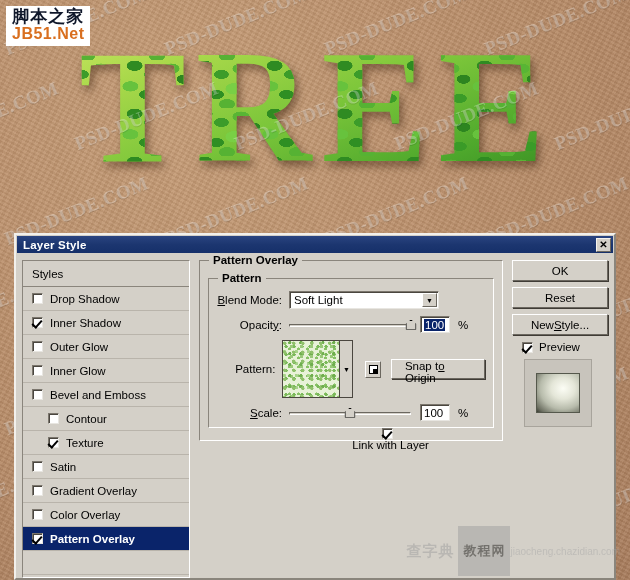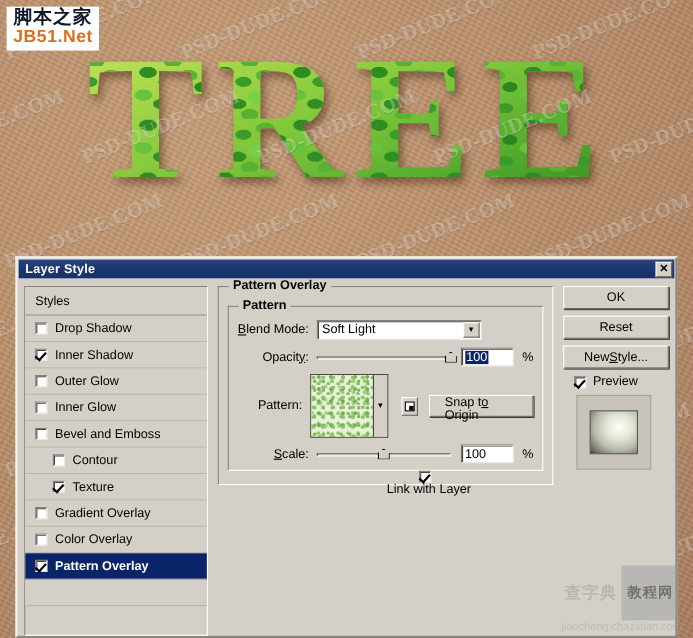--- a/index.html
+++ b/index.html
@@ -169,21 +169,21 @@
     position:absolute; left:0; right:0; top:6px; height:3px;
     background:#d4d0c8; border:1px solid #6b675f; border-right-color:#fff; border-bottom-color:#fff;
   }
   .slider .thumb {
     position:absolute; top:2px; width:11px; height:10px;
     background:#d4d0c8; transform:translateX(-50%);
     clip-path:polygon(50% 0,100% 45%,100% 100%,0 100%,0 45%);
     border:1px solid #000; cursor:pointer;
   }
   .num-box {
-    width:48px; height:17px; background:#fff; margin-left:9px;
+    width:30px; height:17px; background:#fff; margin-left:9px;
     border:1px solid #7b766d; border-right-color:#e8e6e1; border-bottom-color:#e8e6e1;
     box-shadow: inset 1px 1px 0 #4a463f;
     display:flex; align-items:center; padding-left:3px; font-size:11.5px;
   }
   .num-box .sel { background:#0a246a; color:#fff; padding:0 1px; }
   .pct { margin-left:8px; font-size:11.5px; }
 
   
   #pattern-row { display:flex; align-items:center; margin-bottom:6px; }
   #pattern-swatch-wrap {
@@ -247,21 +247,21 @@
   #preview-thumb {
     width:44px; height:40px;
     background:
       radial-gradient(ellipse at 62% 38%, #fcfdf5 0%, #e4e6d8 32%, #b7bbab 62%, #6e7163 88%, #3b3d34 100%);
     border:1px solid #55584c;
   }
 
   
   #bottom-wm {
     position:absolute; right:10px; bottom:4px; z-index:20;
-    display:flex; align-items:center; flex-direction:column;
+    display:flex; align-items:center; flex-direction:row;
     opacity:.45; pointer-events:none;
   }
   #bottom-wm .top { display:flex; align-items:center; }
   #bottom-wm .cz {
     font-family:"DejaVu Sans", sans-serif; font-size:15px; font-weight:bold;
     color:#9a9a9a; letter-spacing:1px;
   }
   #bottom-wm .jc {
     background:#9a9a9a; color:#000000; font-size:13px; font-weight:bold;
     padding:16px 5px; margin-left:4px;
@@ -348,20 +348,24 @@
           <div class="style-row indent">
             <span class="cb"></span>
             <span>Contour</span>
           </div>
           <div class="style-row indent">
             <span class="cb checked"></span>
             <span>Texture</span>
           </div>
           <div class="style-row">
             <span class="cb"></span>
+            <span>Satin</span>
+          </div>
+          <div class="style-row">
+            <span class="cb"></span>
             <span>Gradient Overlay</span>
           </div>
           <div class="style-row">
             <span class="cb"></span>
             <span>Color Overlay</span>
           </div>
           <div class="style-row selected">
             <span class="cb checked"></span>
             <span>Pattern Overlay</span>
           </div>

